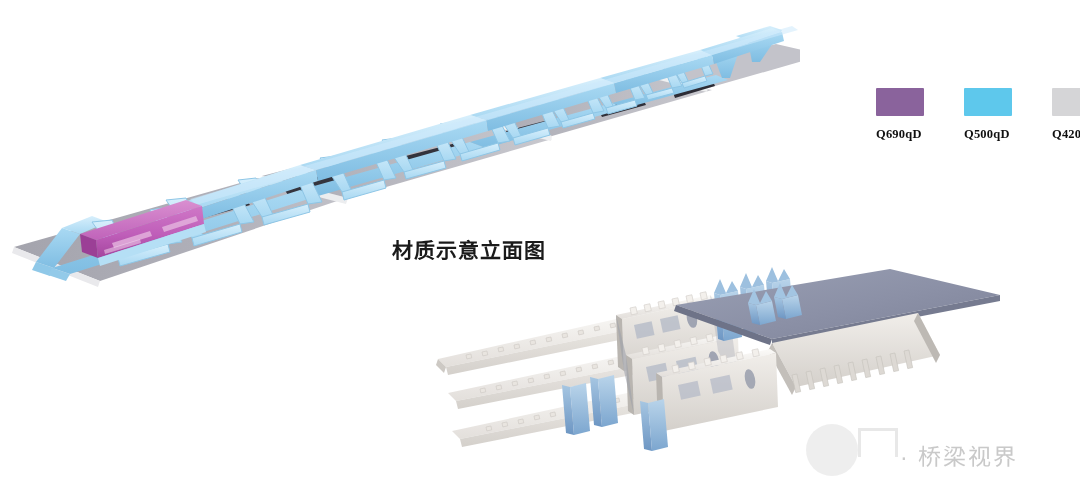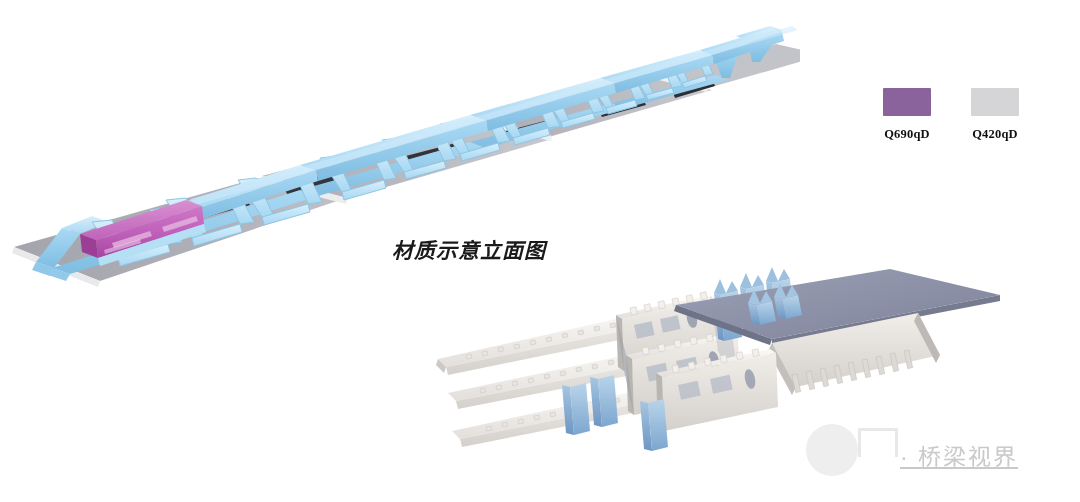--- a/index.html
+++ b/index.html
@@ -37,21 +37,20 @@
   .fig-svg { display: block; width: 100%; height: 100%; }
 
   
   .caption {
     position: absolute;
     font-family: "Liberation Sans", "DejaVu Sans", sans-serif;
     font-weight: bold;
     color: #1a1a1a;
     letter-spacing: 1px;
     white-space: nowrap;
-    font-style: italic;
   }
   #caption-elevation {
     left: 392px;
     top: 234px;
     font-size: 21px;
   }
   #caption-section {
     left: 732px;
     top: 440px;
     font-size: 21px;
@@ -97,21 +96,21 @@
     position: absolute;
     left: 876px;
     top: 88px;
     display: flex;
     gap: 26px;
     align-items: flex-start;
   }
   .legend-item {
     display: flex;
     flex-direction: column;
-    align-items: center;
+    align-items: flex-start;
     width: 62px;
   }
   .legend-swatch {
     width: 48px;
     height: 28px;
     border-radius: 1px;
   }
   .legend-label {
     margin-top: 11px;
     font-family: "Liberation Serif", "DejaVu Serif", serif;
@@ -471,29 +470,33 @@
         <polygon points="228,148 232,196 224,194 220,146" fill="url(#gRib2)"></polygon>
         <polygon points="104,178 120,174 124,200 108,204" fill="#9ec1e0" opacity=".0"></polygon>
       </g>
     </svg>
   </div>
 
   <div id="watermark-mark"></div>
   <div id="watermark-bracket"></div>
 
 
-  <div id="watermark" style="color: rgb(201, 201, 201); text-decoration: underline;">· 桥梁视界</div>
+  <div id="watermark" style="color: rgb(201, 201, 201);">· 桥梁视界</div>
 
   <div id="legend">
 
     <div class="legend-item">
       <div class="legend-swatch" style="background:#8a639c"></div>
       <div class="legend-label">Q690qD</div>
     </div>
 
+    <div class="legend-item">
+      <div class="legend-swatch" style="background:#5ec8ec"></div>
+      <div class="legend-label">Q500qD</div>
+    </div>
 
     <div class="legend-item">
       <div class="legend-swatch" style="background:#d5d5d7"></div>
       <div class="legend-label">Q420qD</div>
     </div>
 
   </div>
 
 </div>
 

